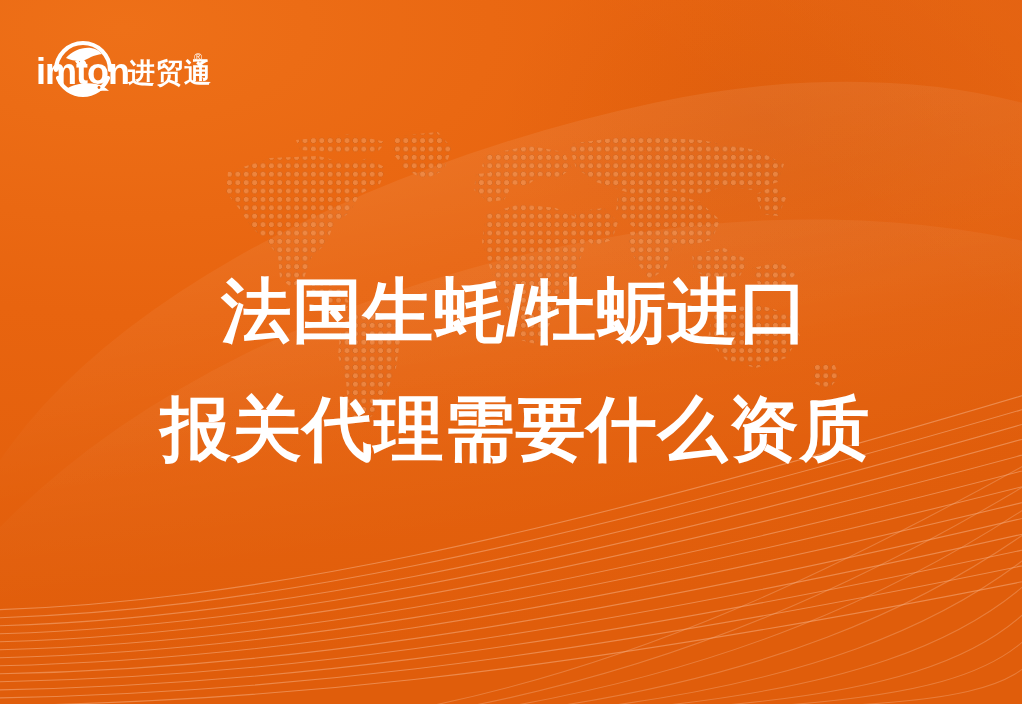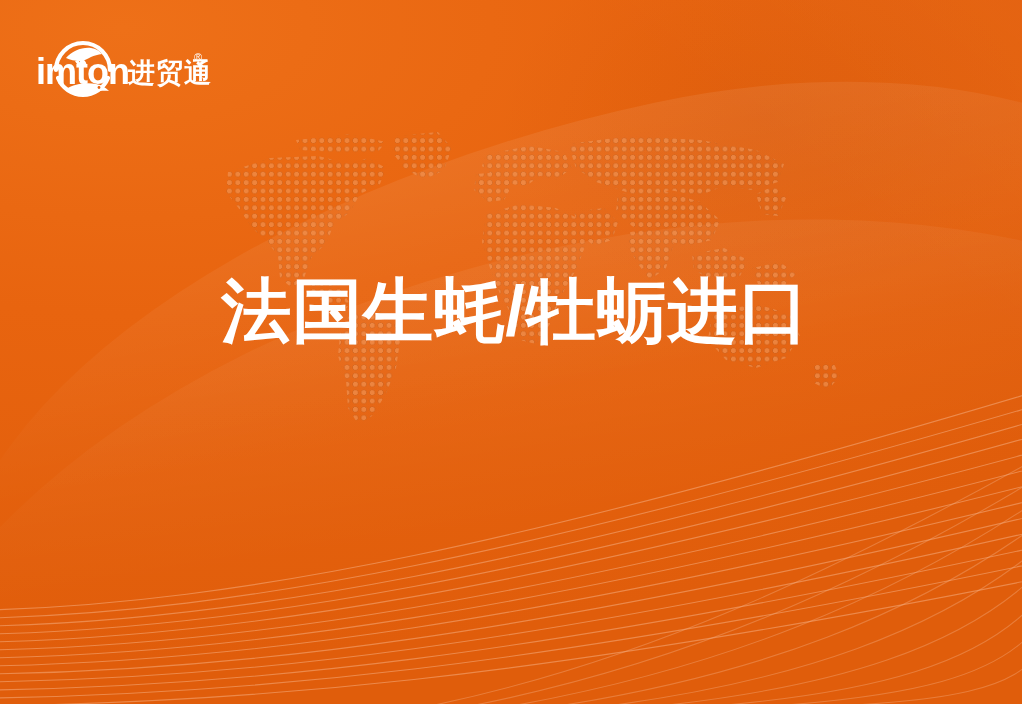--- a/index.html
+++ b/index.html
@@ -231,15 +231,16 @@
       <text x="0" y="58" font-family="'Liberation Sans','DejaVu Sans',sans-serif" font-size="36" font-weight="700" fill="#ffffff" letter-spacing="-1">imton</text>
 
       <text x="92" y="56" font-family="'Liberation Sans','DejaVu Sans',sans-serif" font-size="27" font-weight="700" fill="#ffffff" letter-spacing="1">进贸通</text>
 
       <text x="158" y="35" font-family="'Liberation Sans','DejaVu Sans',sans-serif" font-size="11" font-weight="400" fill="#ffffff">®</text>
     </svg>
   </div>
 
   <div class="headline">
     <span class="line">法国生蚝/牡蛎进口</span>
+    <span class="line">报关代理需要什么资质</span>
   </div>
 
 </div>
 
 </body></html>

